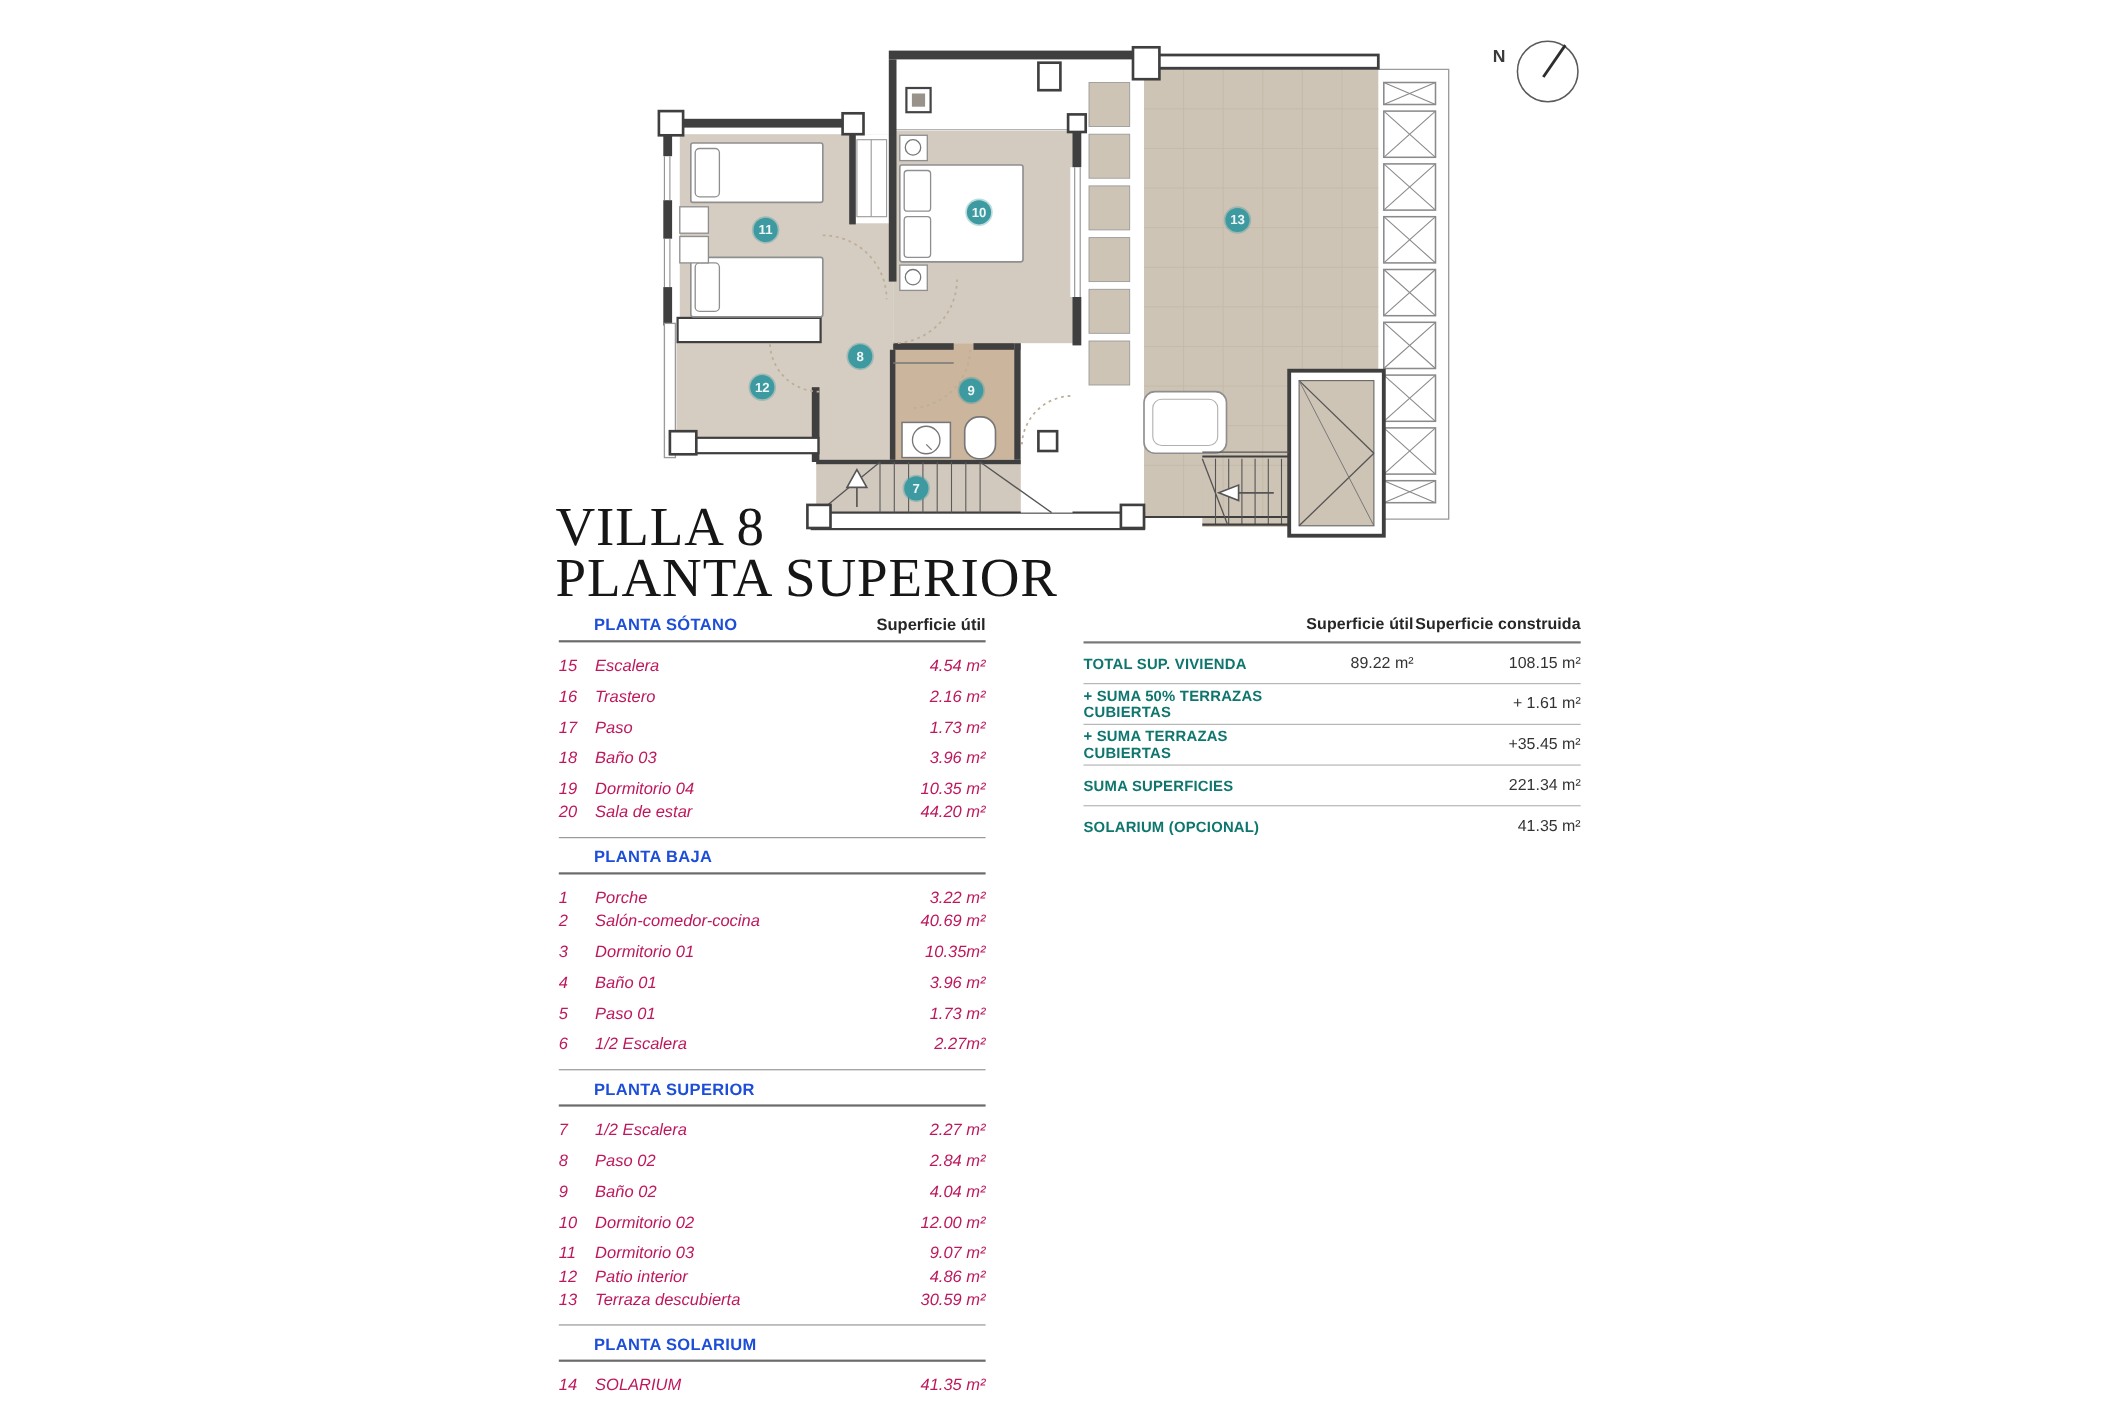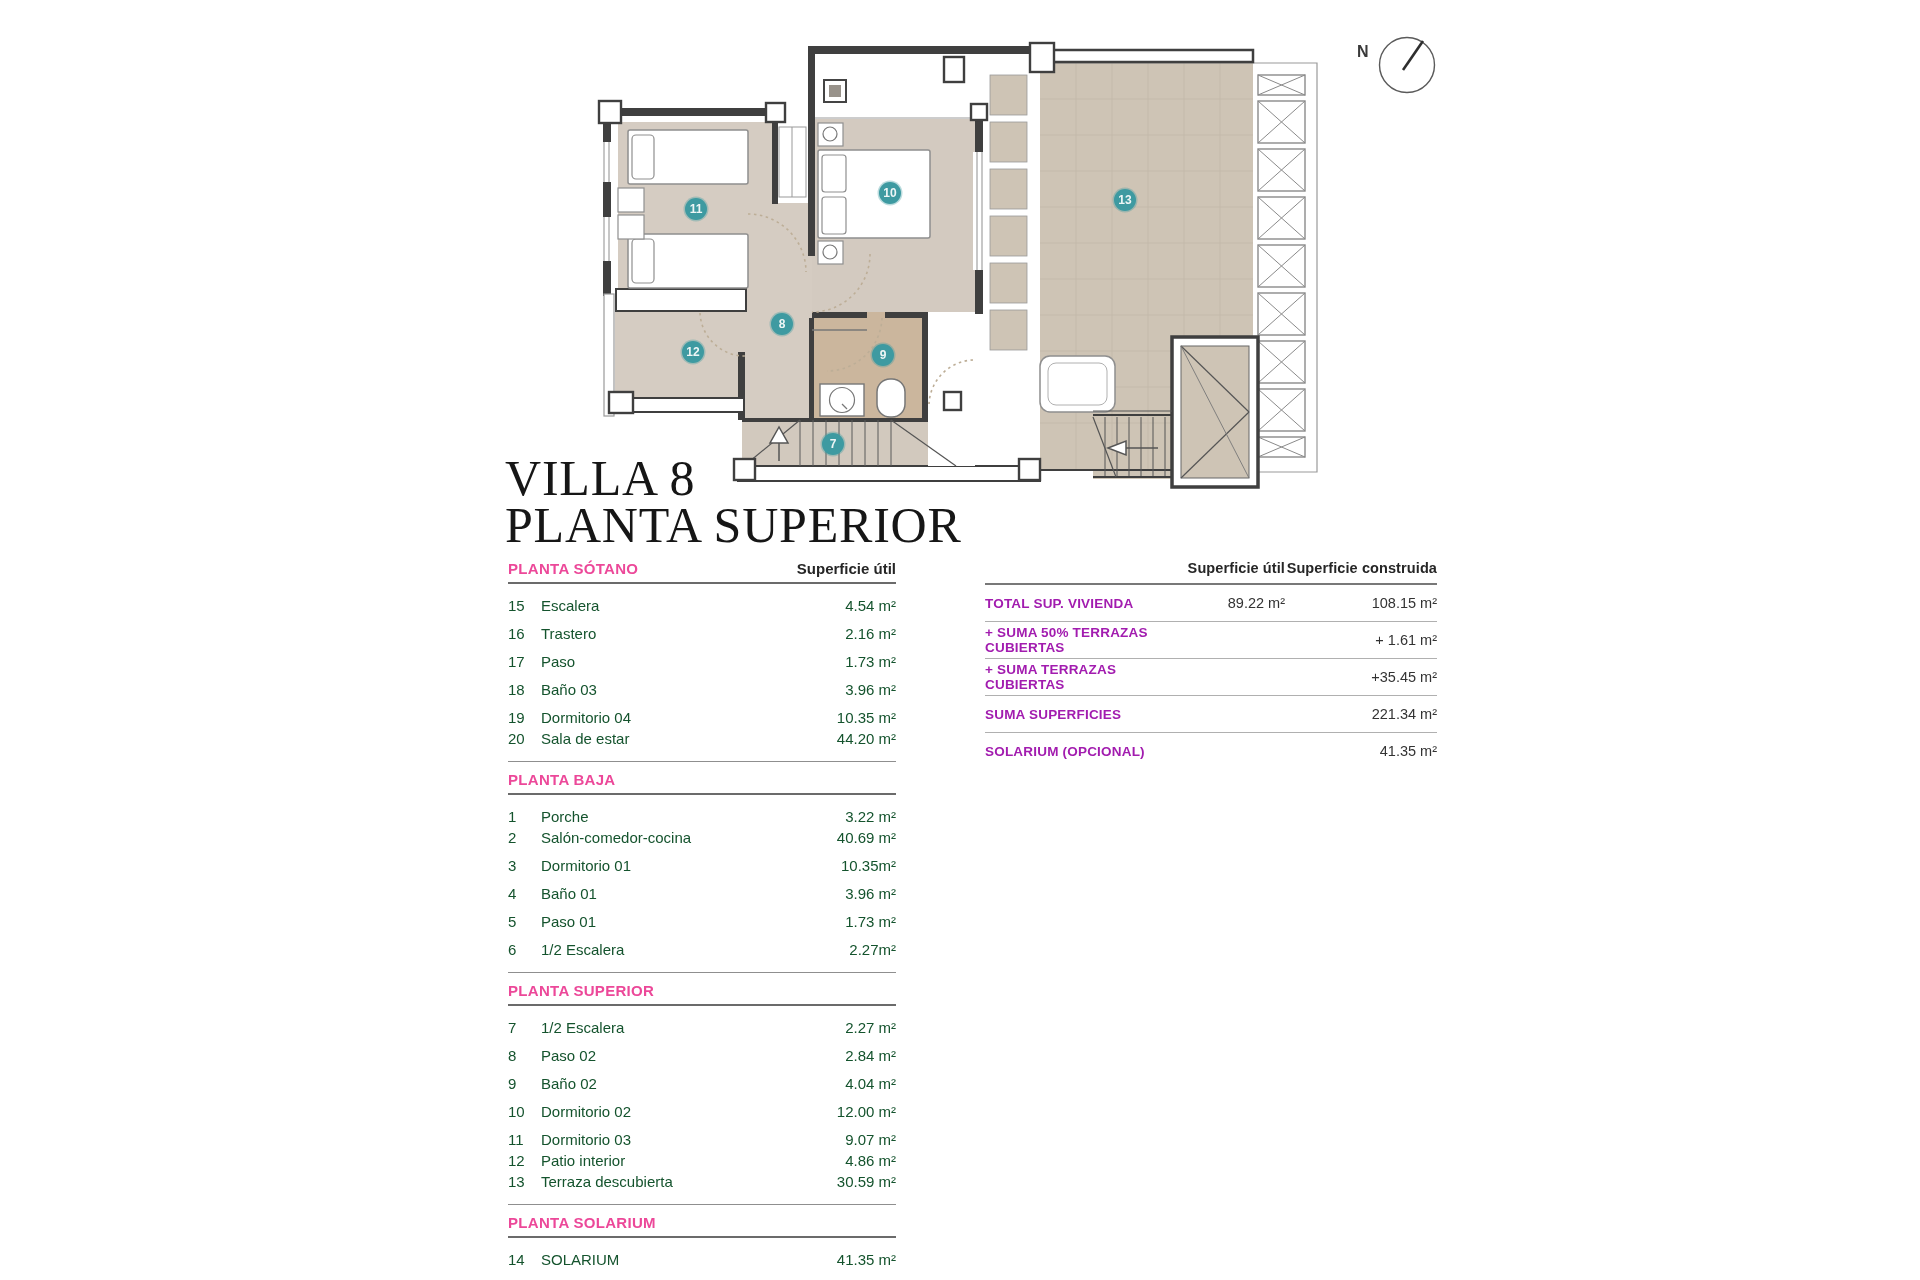--- a/index.html
+++ b/index.html
@@ -30,42 +30,42 @@
 
   
   .ltable{left:508px;top:560px;width:388px;}
   .section{margin-top:13px;border-top:1.5px solid #8f8f8f;}
   .section.first{margin-top:0;border-top:none;}
   .sec-head{
     display:flex;justify-content:space-between;align-items:flex-end;
     border-bottom:2px solid #6b6b6b;padding:9px 0 5px 0;
   }
   .section.first .sec-head{padding-top:0;}
-  .sec-name{font-weight:700;font-size:15px;letter-spacing:.3px;color:#ec4899;}
+  .sec-name{font-weight:700;font-size:15px;letter-spacing:.3px;color:#1d4ed8;margin-left:32px;}
   .sec-col{font-weight:700;font-size:15px;color:#262626;}
-  .trow{display:flex;margin-top:10px;font-size:15px;color:#14532d;line-height:18px;}
+  .trow{display:flex;margin-top:10px;font-size:15px;color:#be185d;line-height:18px;font-style:italic;}
   .trow.firstrow{margin-top:13px;}
   .trow.tight{margin-top:3px;}
   .trow .num{width:33px;}
   .trow .lbl{flex:1;}
   .trow .val{text-align:center;white-space:nowrap;}
 
   
   .rtable{left:985px;top:560px;width:452px;}
   .rhead{
     display:grid;grid-template-columns:1fr 112px 152px;
     border-bottom:2px solid #787878;padding-bottom:7px;
   }
   .rhead span{font-weight:700;font-size:14.5px;text-align:right;color:#262626;letter-spacing:.1px;}
   .rrow{
     display:grid;grid-template-columns:1fr 112px 152px;align-items:center;
     border-bottom:1px solid #b0b0b0;min-height:34px;padding:1px 0;
   }
   .rrow:last-child{border-bottom:none;}
-  .rrow .rlbl{font-weight:700;font-size:13.5px;letter-spacing:.2px;color:#a21caf;}
+  .rrow .rlbl{font-weight:700;font-size:13.5px;letter-spacing:.2px;color:#0f766e;}
   .rrow .rv{font-size:14.5px;text-align:right;color:#333;white-space:nowrap;}
 </style>
 </head>
 <body>
 
 <div class="abs plan-wrap">
   <svg width="740" height="455" viewBox="595 35 740 455" xmlns="http://www.w3.org/2000/svg">
 
     <rect x="618" y="122" width="194" height="169" fill="#d5ccc2"></rect>
     <rect x="745" y="203" width="67" height="217" fill="#d5ccc2"></rect>

